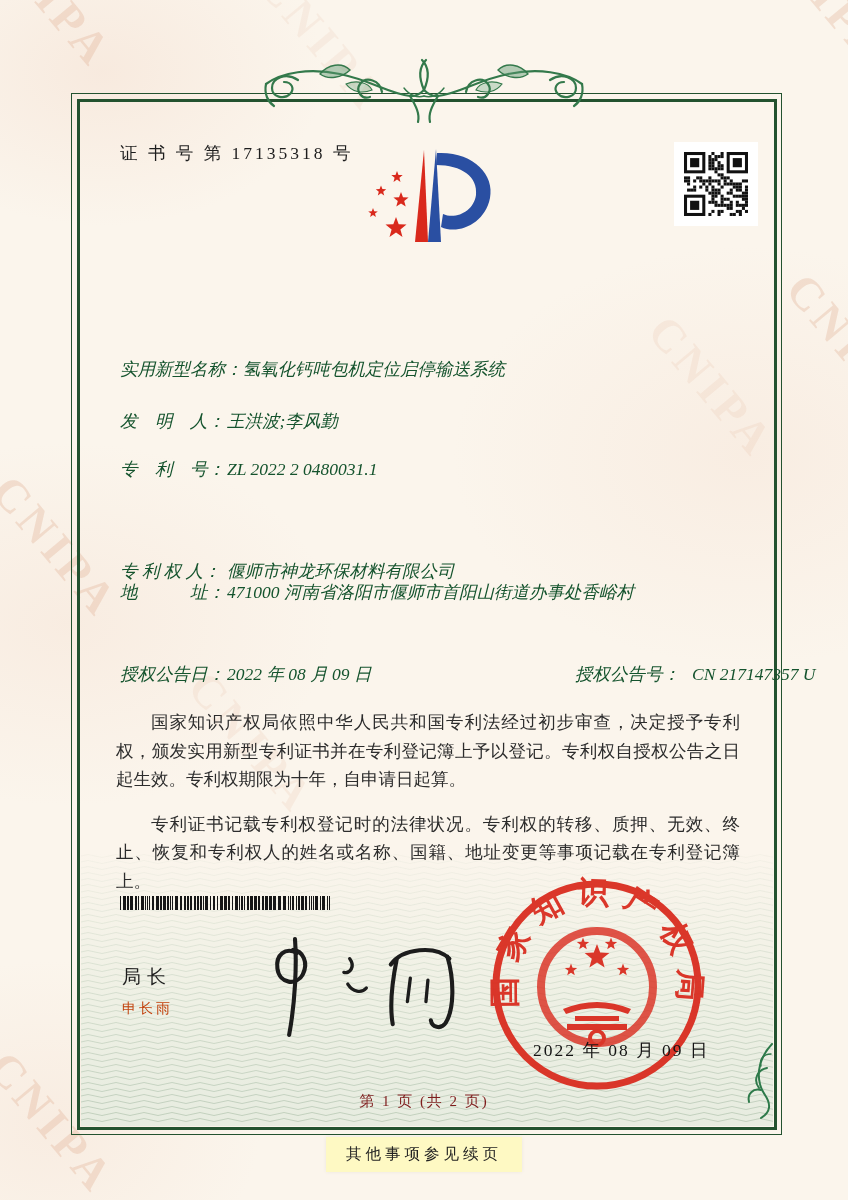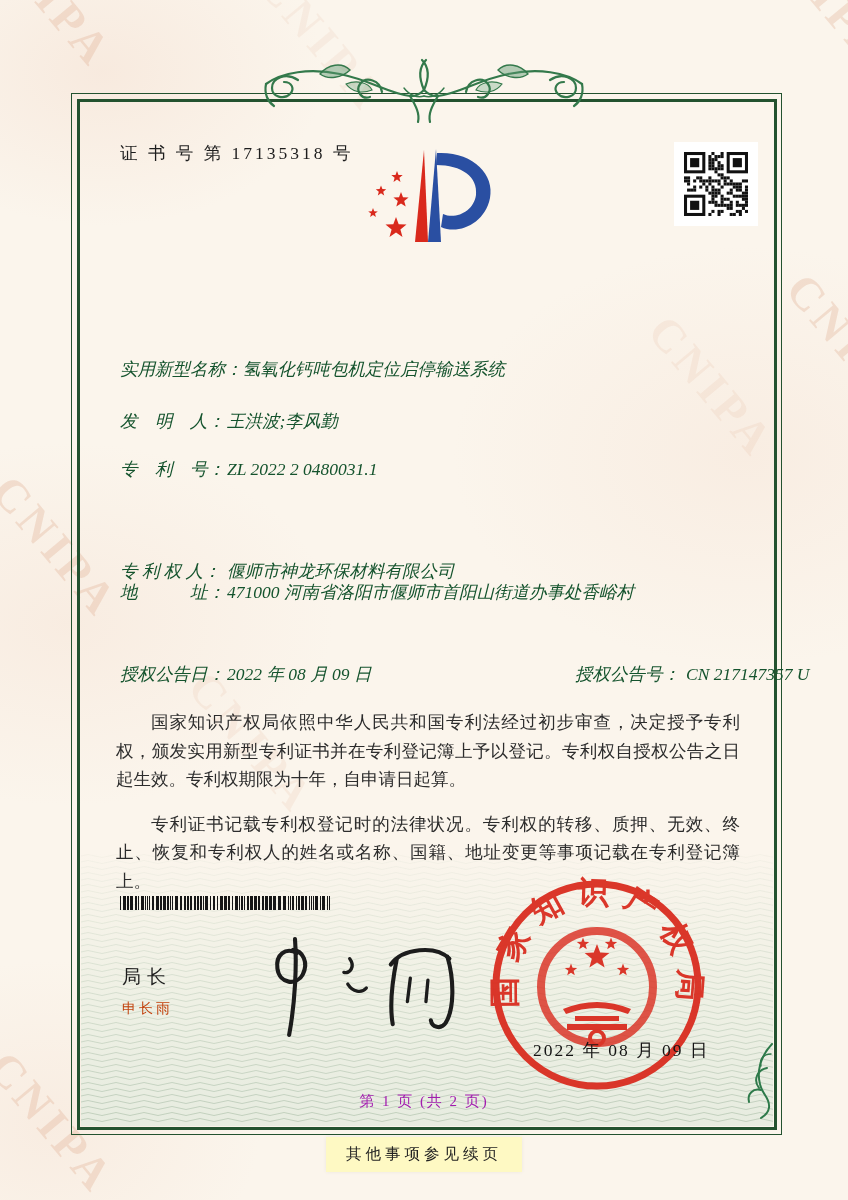--- a/index.html
+++ b/index.html
@@ -35,21 +35,21 @@
   .body-text p{margin:16px;text-indent:2em;}
   .barcode{position:absolute;left:120px;top:896px;width:216px;height:14px;}
   .signoff-role{position:absolute;left:122px;top:964px;font-size:19px;letter-spacing:6px;color:#1c1c1c;
       font-family:"Liberation Sans",sans-serif;}
   .signoff-name{position:absolute;left:122px;top:1000px;font-size:14px;letter-spacing:3px;color:#c2410c;
       font-family:"Liberation Sans",sans-serif;}
   .signature{position:absolute;left:252px;top:933px;width:215px;height:108px;}
   .seal{position:absolute;left:487px;top:875px;width:220px;height:220px;opacity:.93;}
   .seal-date{position:absolute;left:533px;top:1038px;font-size:17.5px;letter-spacing:2px;color:#141414;}
   .page-info{position:absolute;left:0;top:1092px;width:100%;text-align:center;
-      font-size:15px;letter-spacing:2px;color:#a21caf;}
+      font-size:15px;letter-spacing:2px;color:#7f1d1d;}
   .bottom-note{position:absolute;left:50%;transform:translateX(-50%);top:1137px;
       background:#fef9c3;padding:7px 20px;font-size:15.5px;letter-spacing:4px;color:#222;
       box-shadow:0 0 4px rgba(0,0,0,.06);}
   .ornament{position:absolute;left:262px;top:58px;width:324px;height:66px;}
   .corner-orn{position:absolute;left:727px;top:1040px;width:50px;height:82px;}
 </style>
 </head>
 <body>
 
 <div class="page">
@@ -310,21 +310,21 @@
   </div>
   <div class="row" style="top:559px">
     <span class="lbl">专 利 权 人：</span><span class="val">偃师市神龙环保材料有限公司</span>
   </div>
   <div class="row" style="top:580px">
     <span class="lbl">地　　　址：</span><span class="val">471000 河南省洛阳市偃师市首阳山街道办事处香峪村</span>
   </div>
   <div class="row" style="top:662px;width:660px">
     <span class="lbl">授权公告日：</span><span class="val">2022 年 08 月 09 日</span>
     <span class="row2-pair">
-      <span class="lbl" style="min-width:0;margin-right:6px">授权公告号：</span><span class="val">CN 217147357 U</span>
+      <span class="lbl" style="min-width:0;margin-right:12px">授权公告号：</span><span class="val">CN 217147357 U</span>
     </span>
   </div>
 
   <div class="body-text">
     <p>国家知识产权局依照中华人民共和国专利法经过初步审查，决定授予专利权，颁发实用新型专利证书并在专利登记簿上予以登记。专利权自授权公告之日起生效。专利权期限为十年，自申请日起算。</p>
     <p>专利证书记载专利权登记时的法律状况。专利权的转移、质押、无效、终止、恢复和专利权人的姓名或名称、国籍、地址变更等事项记载在专利登记簿上。</p>
   </div>
 
   <div class="barcode">
     <svg id="barcode-svg" width="216" height="14">

